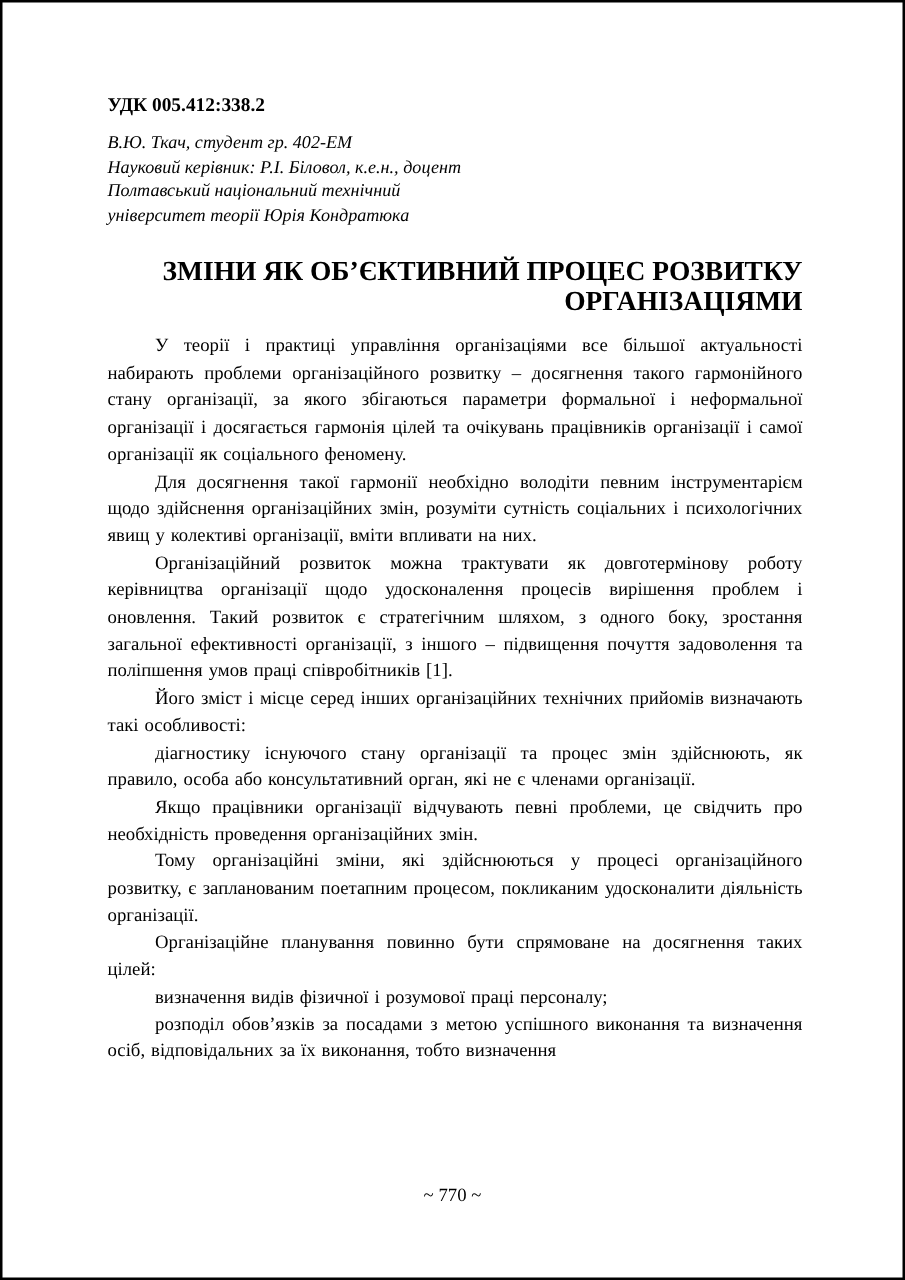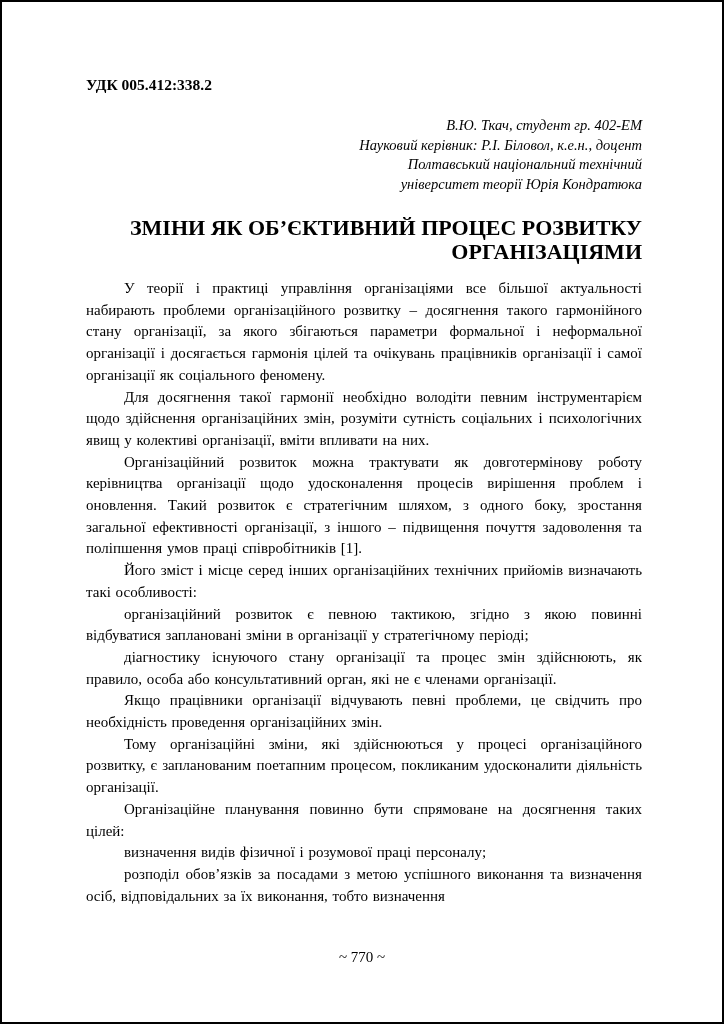--- a/index.html
+++ b/index.html
@@ -20,24 +20,24 @@
     height: 1024px;
     border: 2px solid #000000;
     padding: 72px 80px 0 84px;
     position: relative;
     overflow: hidden;
   }
   .udc {
     font-weight: bold;
     font-size: 15.5px;
     line-height: 21px;
-    margin: 0 0 21px 0;
+    margin: 0 0 10px 0;
   }
   .authors {
-    text-align: right;
+    text-align: left;
     font-style: italic;
     font-size: 14.5px;
     line-height: 19.5px;
     margin: 0 0 22px 0;
   }
   .title {
     text-align: right;
     font-weight: bold;
     font-size: 22px;
     line-height: 24px;
@@ -74,21 +74,20 @@
     <div>університет теорії Юрія Кондратюка</div>
   </div>
 
   <h1 class="title">ЗМІНИ ЯК ОБ’ЄКТИВНИЙ ПРОЦЕС РОЗВИТКУ ОРГАНІЗАЦІЯМИ</h1>
 
   <div class="body-text">
     <p>У теорії і практиці управління організаціями все більшої актуальності набирають проблеми організаційного розвитку – досягнення такого гармонійного стану організації, за якого збігаються параметри формальної і неформальної організації і досягається гармонія цілей та очікувань працівників організації і самої організації як соціального феномену.</p>
     <p>Для досягнення такої гармонії необхідно володіти певним інструментарієм щодо здійснення організаційних змін, розуміти сутність соціальних і психологічних явищ у колективі організації, вміти впливати на них.</p>
     <p>Організаційний розвиток можна трактувати як довготермінову роботу керівництва організації щодо удосконалення процесів вирішення проблем і оновлення. Такий розвиток є стратегічним шляхом, з одного боку, зростання загальної ефективності організації, з іншого – підвищення почуття задоволення та поліпшення умов праці співробітників [1].</p>
     <p>Його зміст і місце серед інших організаційних технічних прийомів визначають такі особливості:</p>
-    <p>організаційний розвиток є певною тактикою, згідно з якою повинні відбуватися заплановані зміни в організації у стратегічному періоді;</p>
     <p>діагностику існуючого стану організації та процес змін здійснюють, як правило, особа або консультативний орган, які не є членами організації.</p>
     <p>Якщо працівники організації відчувають певні проблеми, це свідчить про необхідність проведення організаційних змін.</p>
     <p>Тому організаційні зміни, які здійснюються у процесі організаційного розвитку, є запланованим поетапним процесом, покликаним удосконалити діяльність організації.</p>
     <p>Організаційне планування повинно бути спрямоване на досягнення таких цілей:</p>
     <p>визначення видів фізичної і розумової праці персоналу;</p>
     <p>розподіл обов’язків за посадами з метою успішного виконання та визначення осіб, відповідальних за їх виконання, тобто визначення</p>
   </div>
 
   <div class="pagenum">~ 770 ~</div>
 

